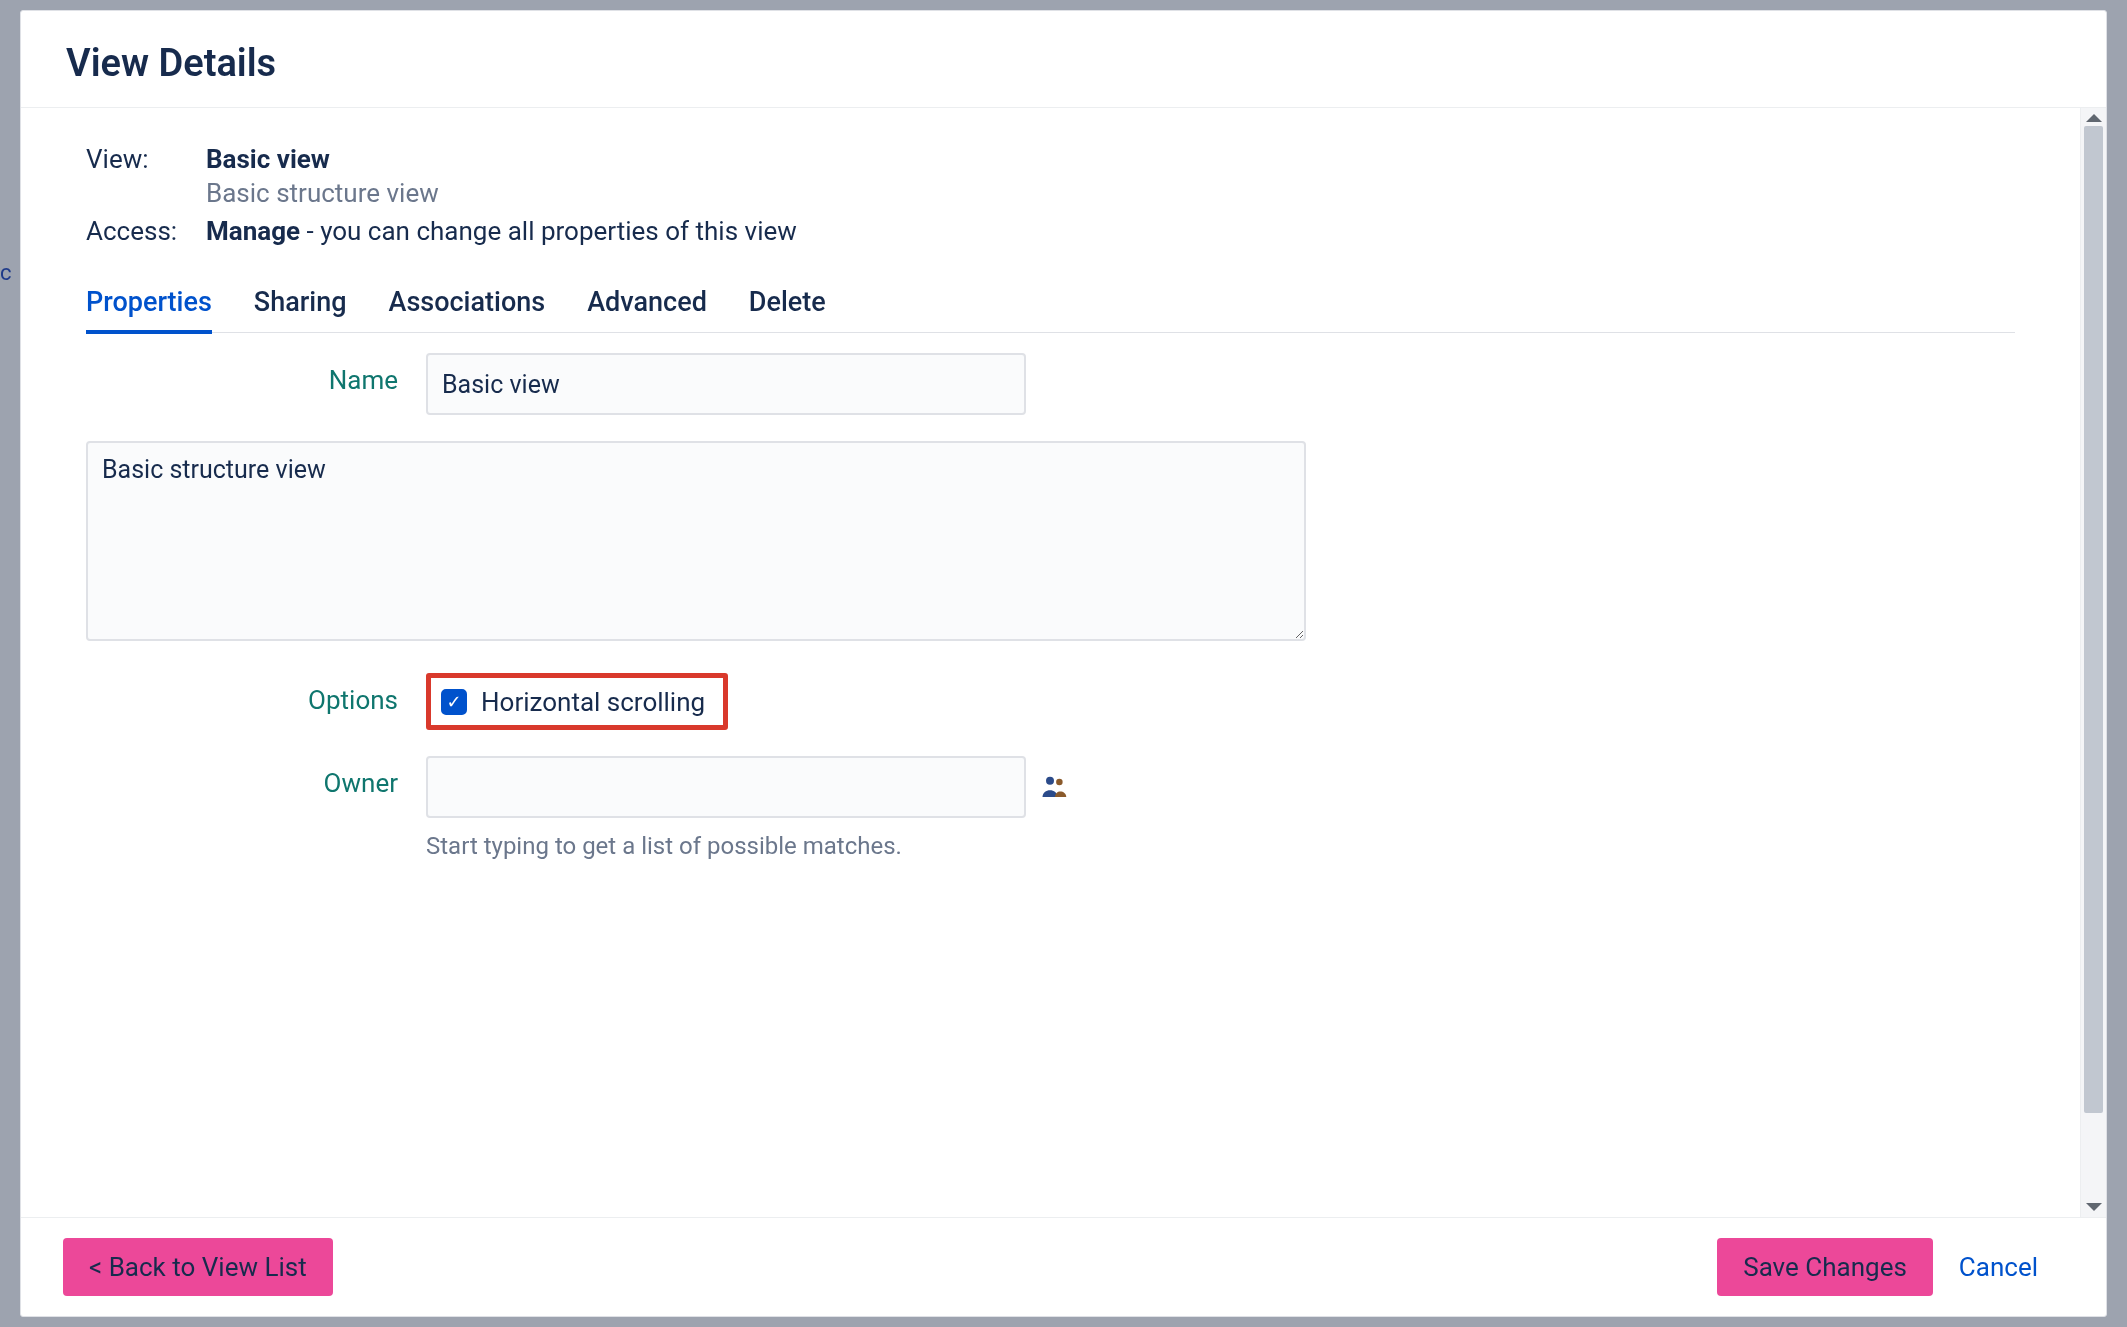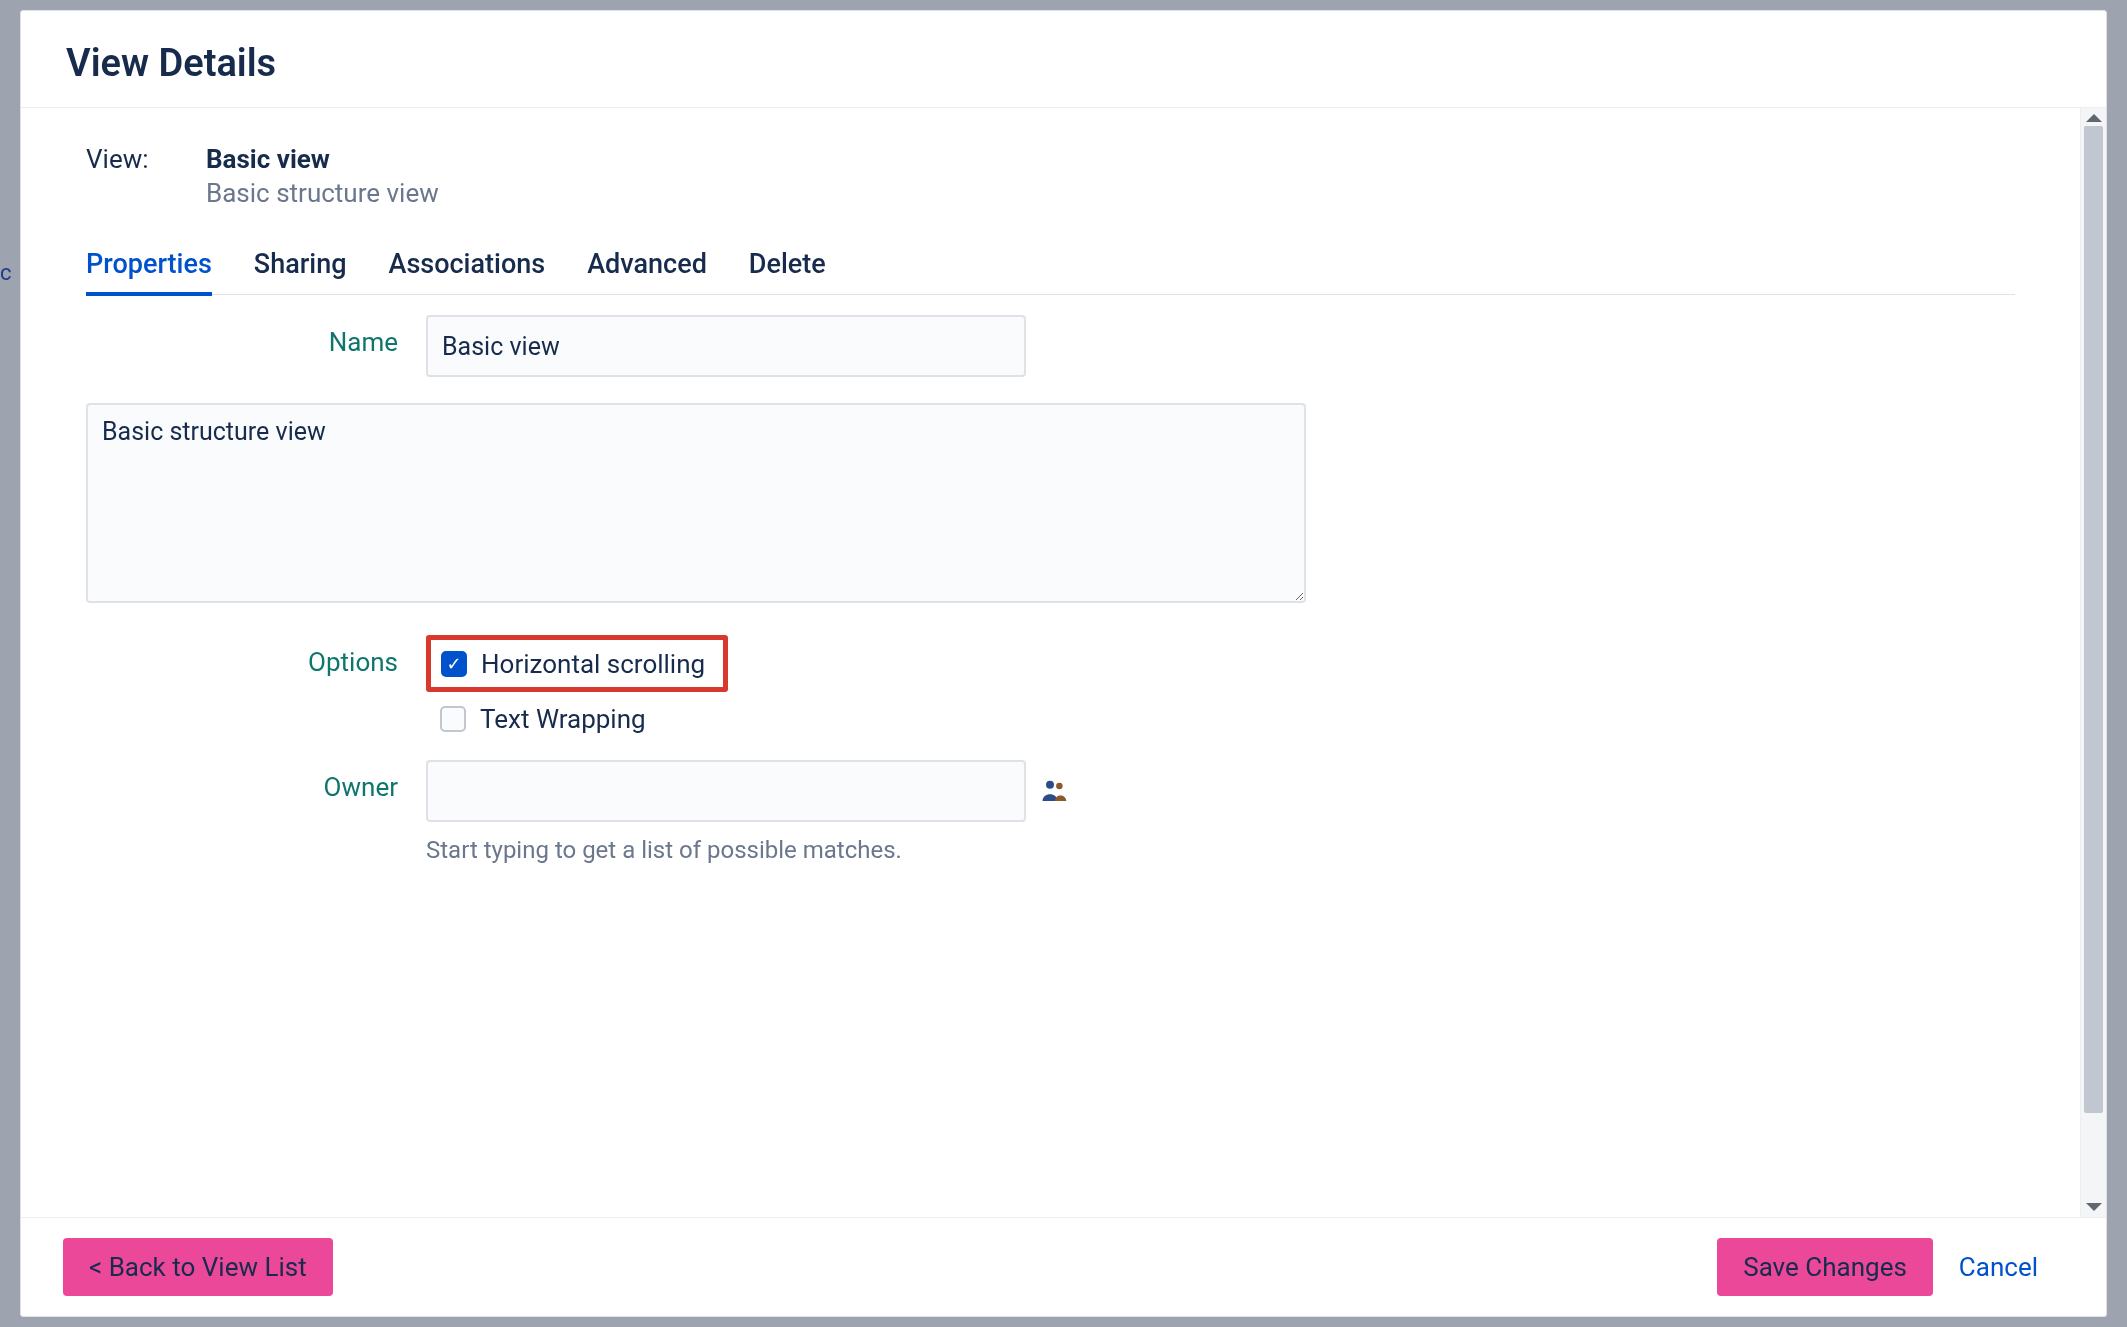--- a/index.html
+++ b/index.html
@@ -218,20 +218,26 @@
   </div>
 
   <div class="modal-body-wrap">
     <div class="modal-body">
 
       <div class="meta-row">
         <div class="meta-label">View:</div>
         <div class="meta-value bold">Basic view</div>
       </div>
       <div class="meta-sub">Basic structure view</div>
+      <div class="meta-row meta-access">
+        <div class="meta-label">Access:</div>
+        <div class="meta-value">
+          <span class="bold">Manage</span><span> - you can change all properties of this view</span>
+        </div>
+      </div>
 
       <div class="tabs">
         <div class="tab active">Properties</div>
         <div class="tab">Sharing</div>
         <div class="tab">Associations</div>
         <div class="tab">Advanced</div>
         <div class="tab">Delete</div>
       </div>
 
       <div class="form-row">
@@ -250,24 +256,20 @@
       <div class="form-row">
         <div class="form-label">Options</div>
         <div class="form-field">
           <div class="options-group">
             <div class="highlight-box">
               <label class="checkbox-row">
                 <span class="cbox checked">✓</span>
                 <span>Horizontal scrolling</span>
               </label>
             </div>
-            <label class="checkbox-row" style="padding-left:14px;">
-              <span class="cbox"></span>
-              <span>Text Wrapping</span>
-            </label>
           </div>
         </div>
       </div>
 
       <div class="form-row">
         <div class="form-label">Owner</div>
         <div class="form-field">
           <div class="owner-wrap">
             <input class="owner-input" type="text" value="" style="">
             <span class="people-icon">

